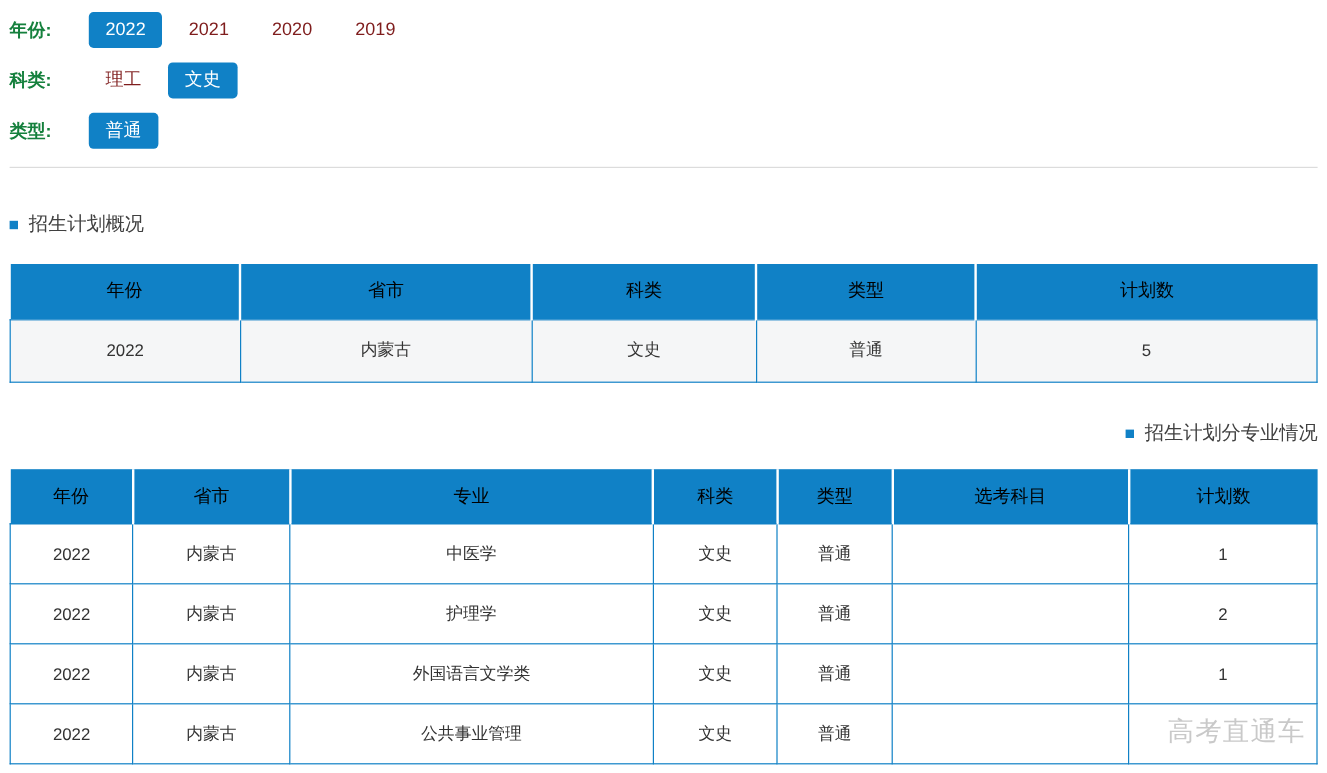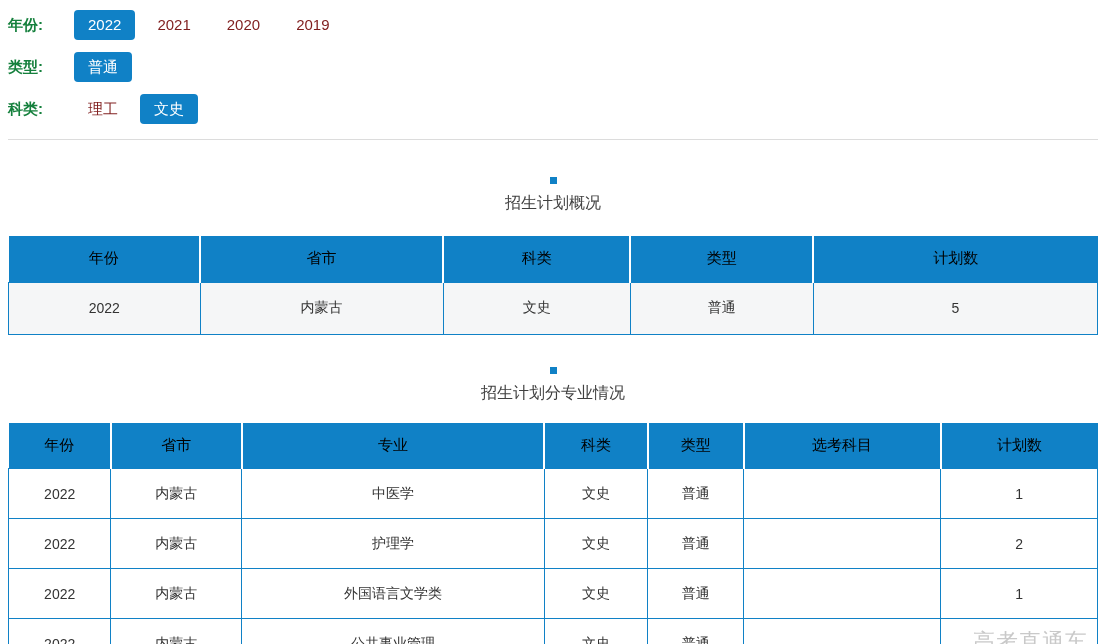--- a/index.html
+++ b/index.html
@@ -28,21 +28,21 @@
     text-align: center;
   }
   .opt.sel { background: #1081c6; color: #fff; }
 
   
   .divider { border: none; border-top: 1px solid #dcdcdc; margin: 15px 0 0 0; }
 
   
   .section-title {
     display: flex; align-items: center; gap: 9px;
-    font-size: 16px; color: #404040; flex-direction: column;
+    font-size: 16px; color: #404040;
   }
   .section-title.first { margin: 37px 0 22px 0; }
   .section-title.second { margin: 32px 0 19px 0; justify-content: flex-end; }
   .bullet { width: 7px; height: 7px; background: #1081c6; flex: 0 0 auto; }
 
   
   table.tbl { width: 100%; border-collapse: collapse; table-layout: fixed; }
   .tbl th {
     background: #1081c6; color: #000000;
     font-weight: 400; font-size: 15px;
@@ -78,30 +78,30 @@
     <div class="filter-row">
       <span class="flabel">年份:</span>
       <div class="opts">
         <a class="opt sel">2022</a>
         <a class="opt">2021</a>
         <a class="opt">2020</a>
         <a class="opt">2019</a>
       </div>
     </div>
     <div class="filter-row">
-      <span class="flabel">类型:</span>
-      <div class="opts">
-        <a class="opt sel">普通</a>
-      </div>
-    </div>
-    <div class="filter-row">
       <span class="flabel">科类:</span>
       <div class="opts">
         <a class="opt">理工</a>
         <a class="opt sel">文史</a>
+      </div>
+    </div>
+    <div class="filter-row">
+      <span class="flabel">类型:</span>
+      <div class="opts">
+        <a class="opt sel">普通</a>
       </div>
     </div>
   </div>
 
   <hr class="divider">
 
   <div class="section-title first">
     <span class="bullet"></span>
     <span>招生计划概况</span>
   </div>

